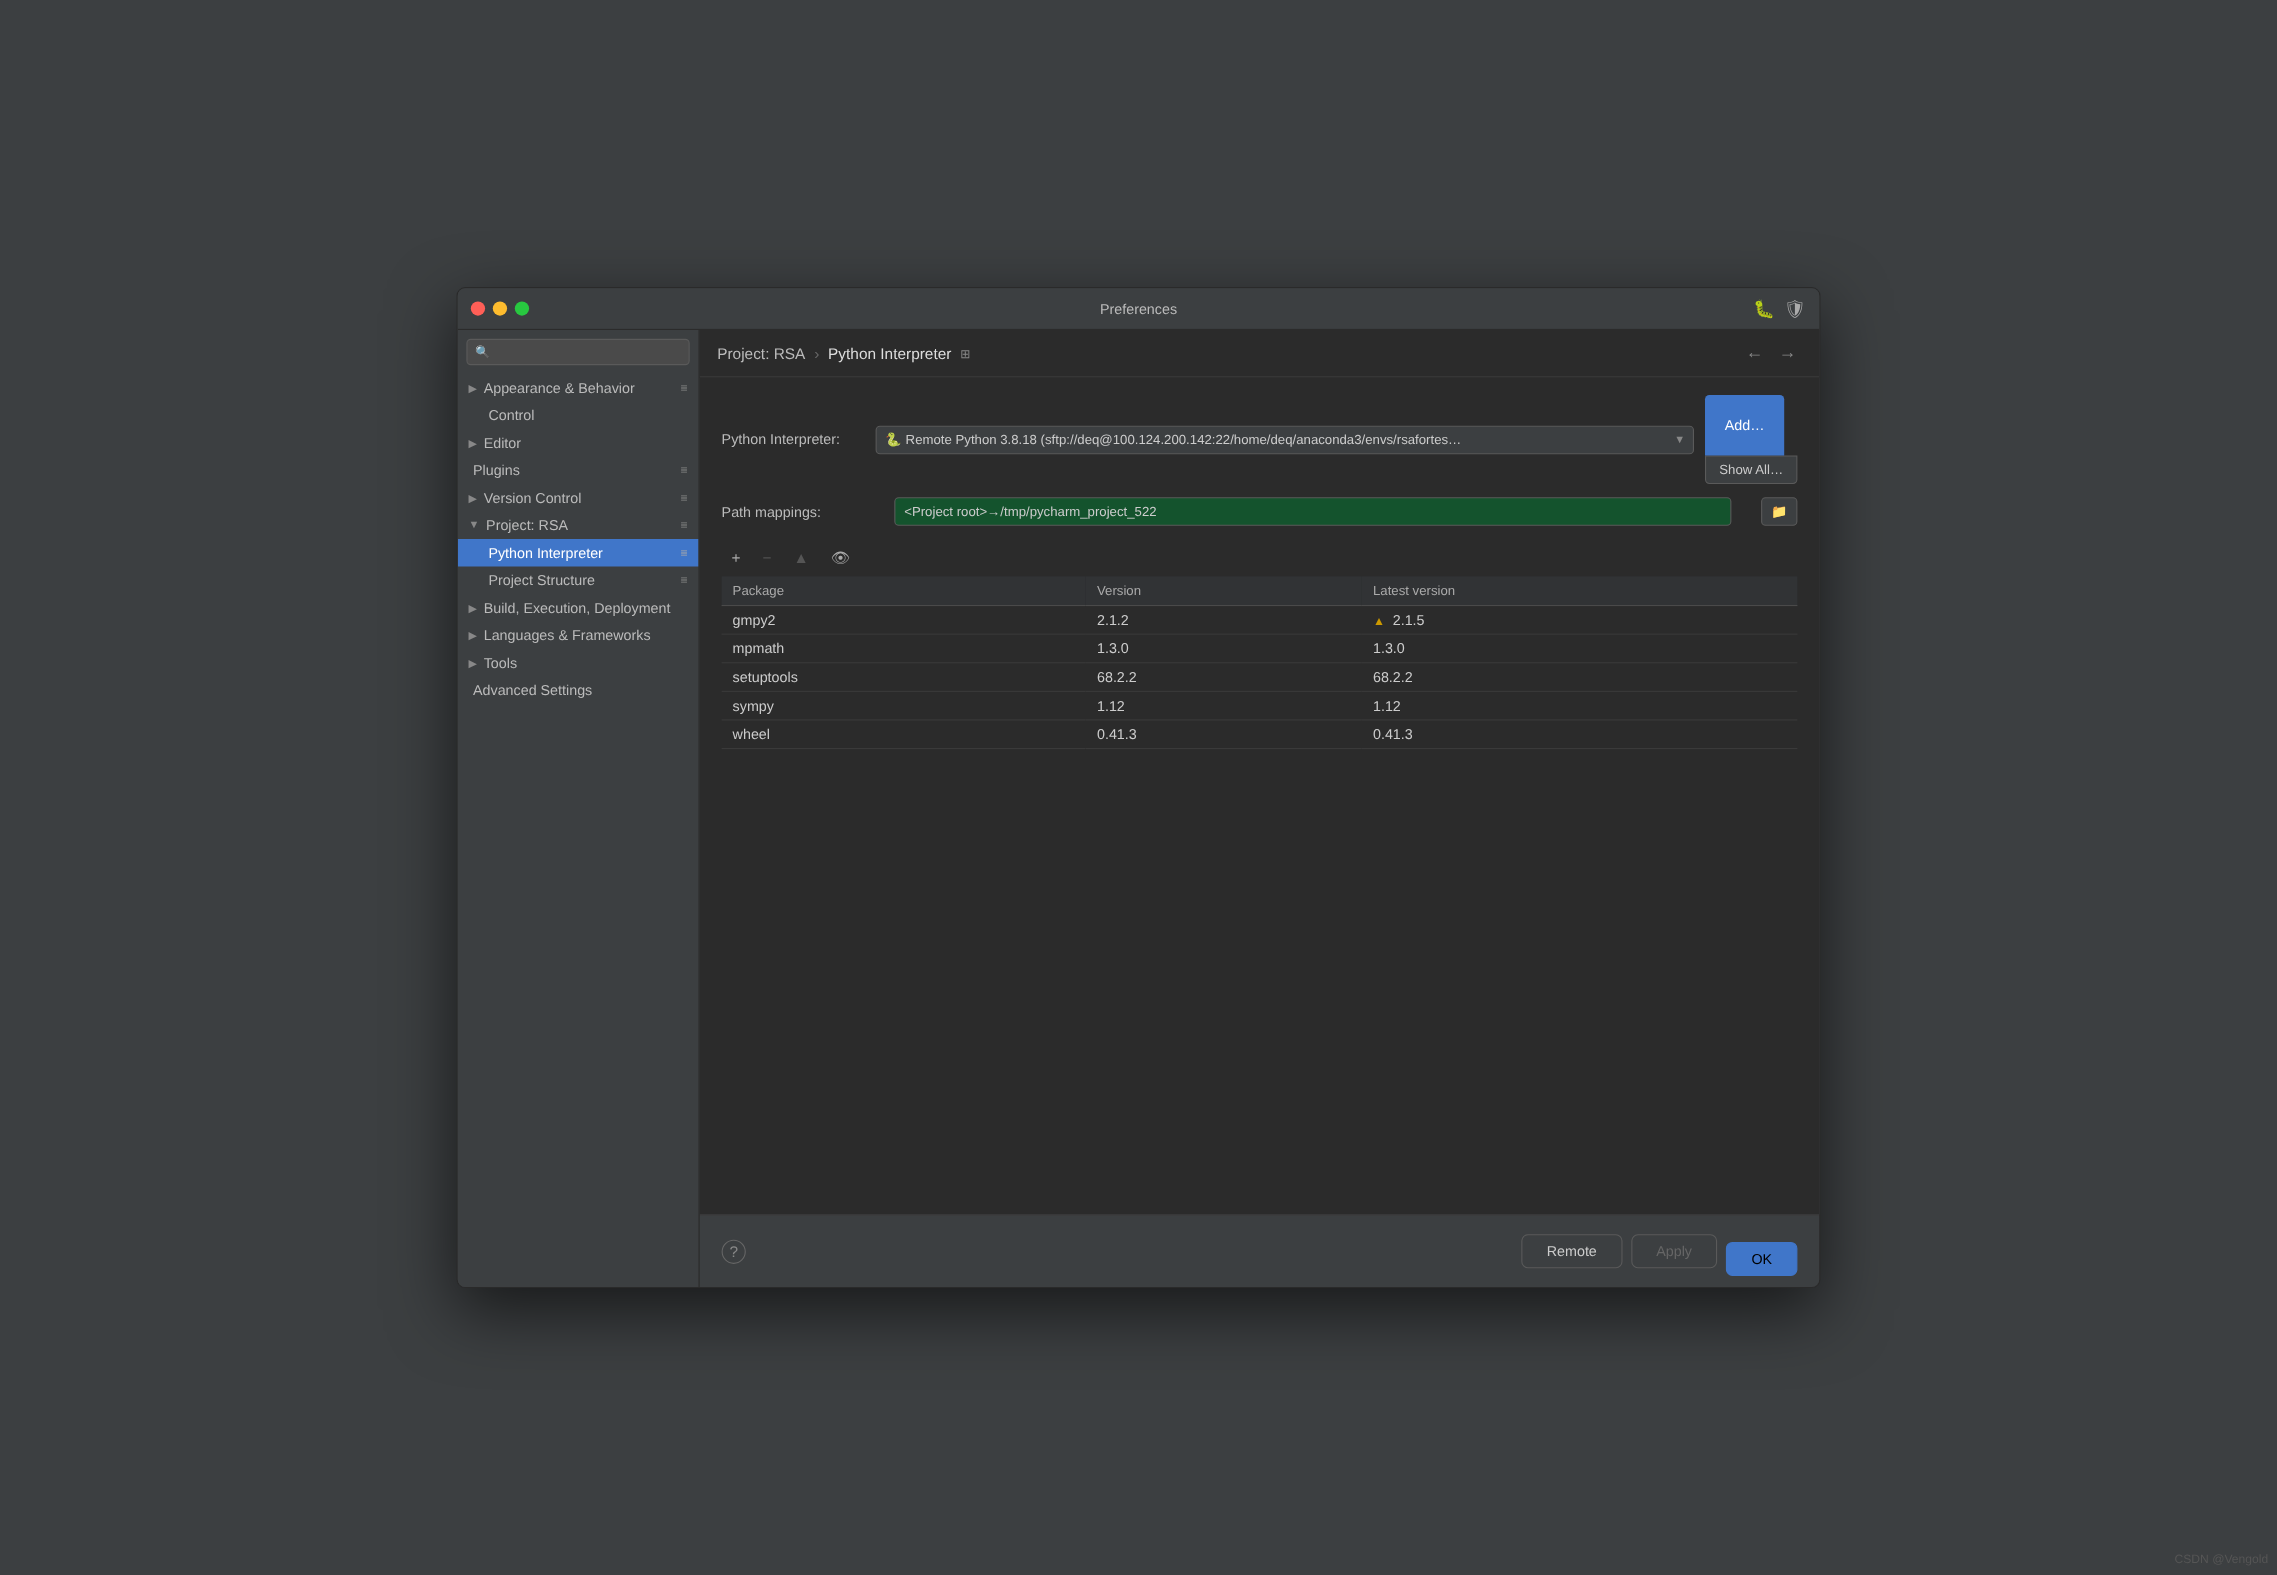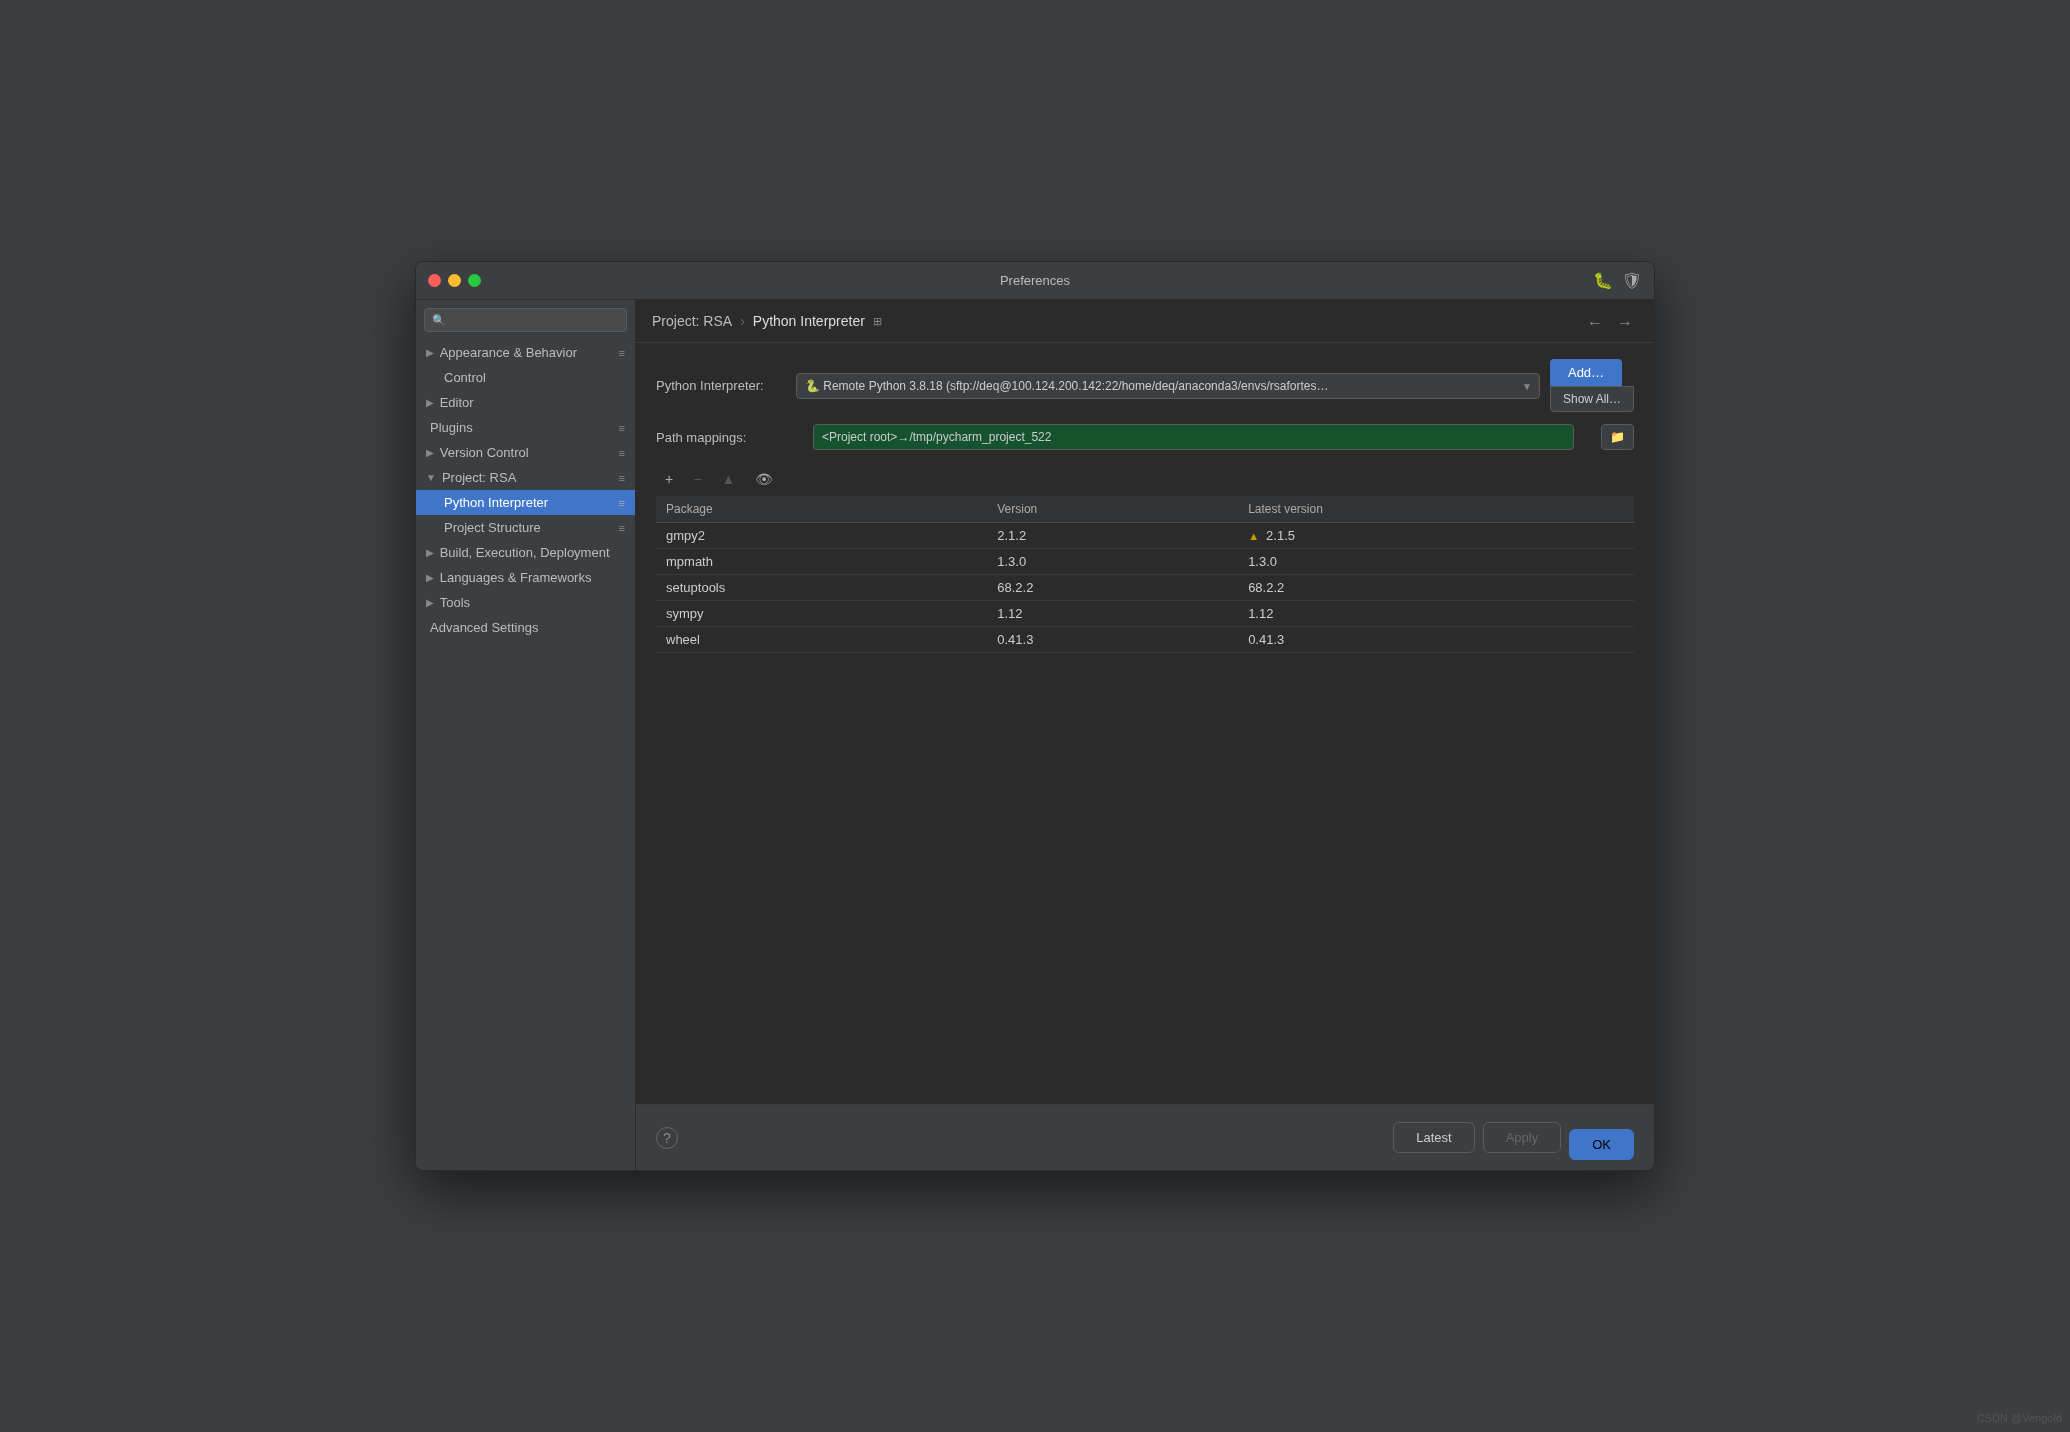--- a/index.html
+++ b/index.html
@@ -206,21 +206,21 @@
       top: 50%;
       transform: translateY(-50%);
       color: #888;
       font-size: 10px;
       pointer-events: none;
     }
     .add-btn {
       background: #4076c9;
       border: none;
       color: #ffffff;
-      padding: 6px 18px;
+      padding: 20px 18px;
       border-radius: 4px;
       cursor: pointer;
       font-size: 13px;
       white-space: nowrap;
     }
     .path-row {
       display: flex;
       align-items: center;
       margin-bottom: 16px;
       gap: 27px;
@@ -520,21 +520,21 @@
                 <td>wheel</td>
                 <td>0.41.3</td>
                 <td>0.41.3</td>
               </tr>
             </tbody>
         </table>
       </div>
 
       <div class="footer">
         <button class="help-btn">?</button>
-        <button class="footer-btn">Latest</button>
+        <button class="footer-btn">Remote</button>
         <button class="footer-btn disabled">Apply</button>
         <button class="footer-btn primary">OK</button>
       </div>
     </div>
   </div>
 </div>
 
 <div class="watermark">CSDN @Vengold</div>
 
 </body></html>

